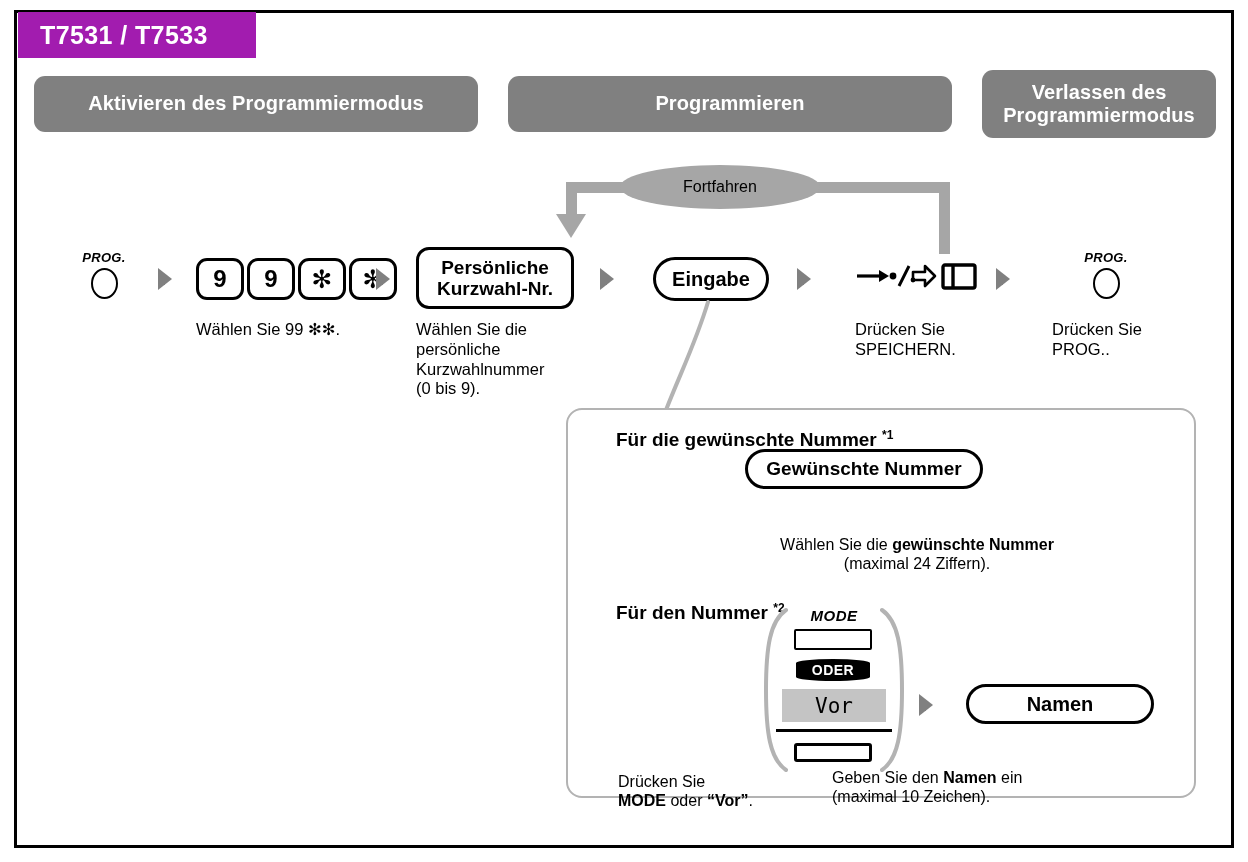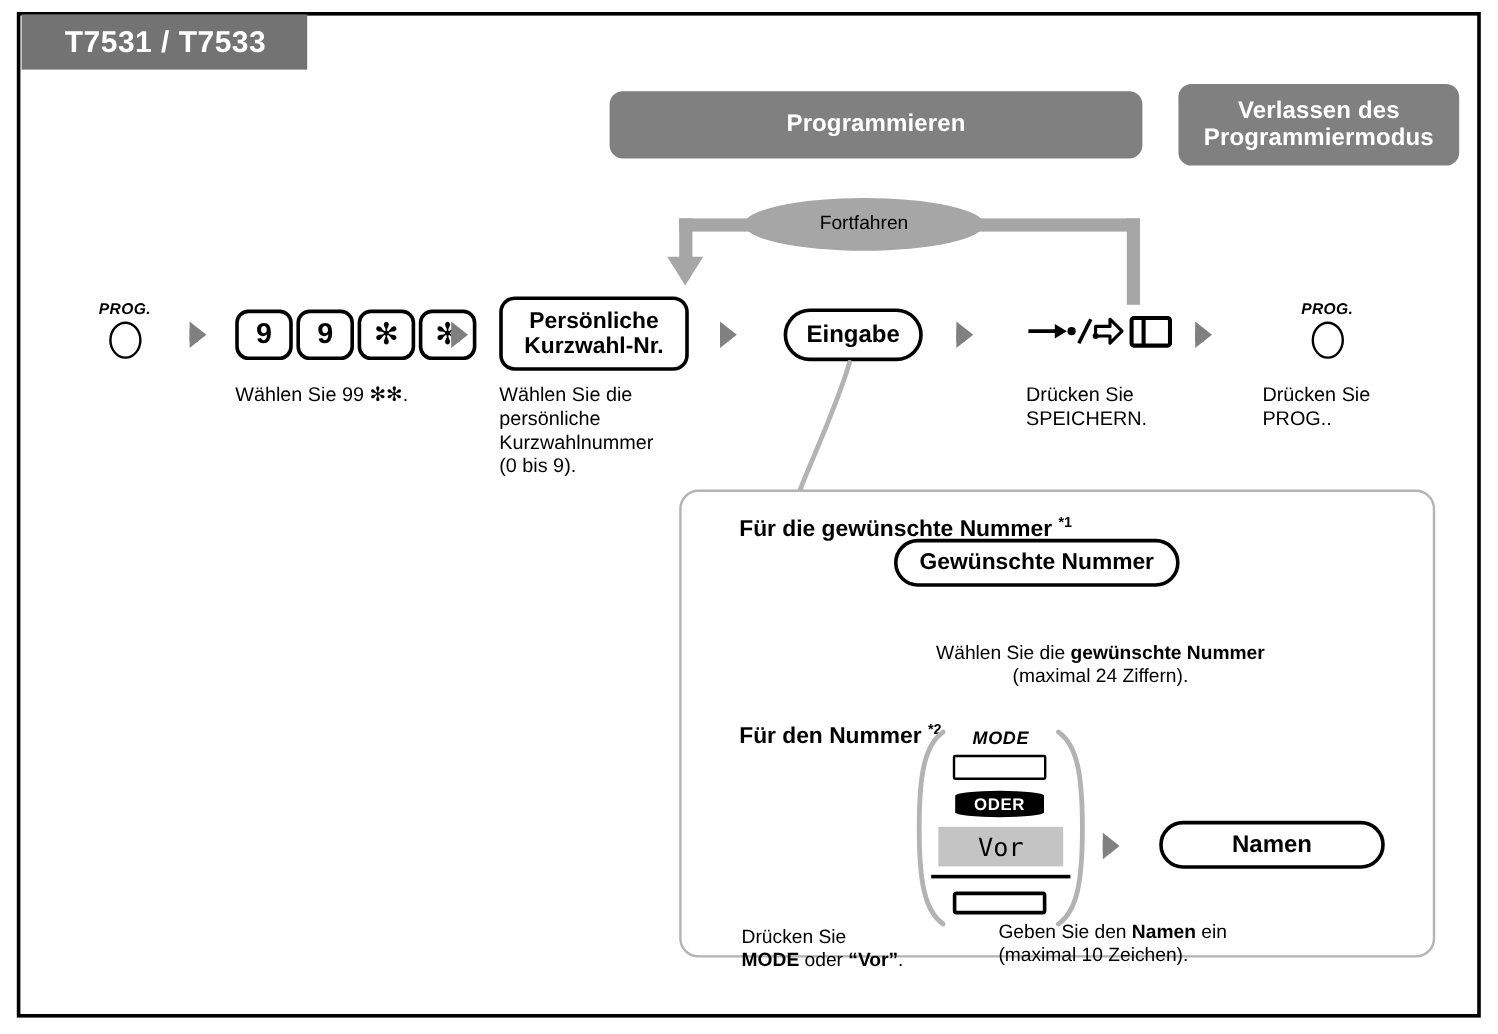--- a/index.html
+++ b/index.html
@@ -18,24 +18,24 @@
     width:1220px;height:838px;
     border:3px solid #000;
     box-sizing:border-box;
     background:#fff;
   }
 
   
   .model-tab{
     position:absolute;left:18px;top:12px;
     width:238px;height:46px;
-    background:#737373;
+    background:#a21caf;
     color:#fff;
     display:flex;align-items:center;
-    padding-left:36px;
+    padding-left:22px;
     box-sizing:border-box;
     font-size:25px;font-weight:bold;
     letter-spacing:.4px;
     z-index:5;
   }
 
   
   .banner{
     position:absolute;
     background:#808080;
@@ -214,20 +214,23 @@
 <body>
 
 <div id="page">
 
   <div class="frame"></div>
 
   <div class="model-tab">
     <span>T7531 / T7533</span>
   </div>
 
+  <div class="banner" id="banner-activate">
+    <span>Aktivieren des Programmiermodus</span>
+  </div>
   <div class="banner" id="banner-program">
     <span>Programmieren</span>
   </div>
   <div class="banner" id="banner-exit">
     <span>Verlassen des Programmiermodus</span>
   </div>
 
   <div class="loop-seg" id="loop-right-h"></div>
   <div class="loop-seg" id="loop-right-v"></div>
   <div class="loop-seg" id="loop-left-h"></div>

